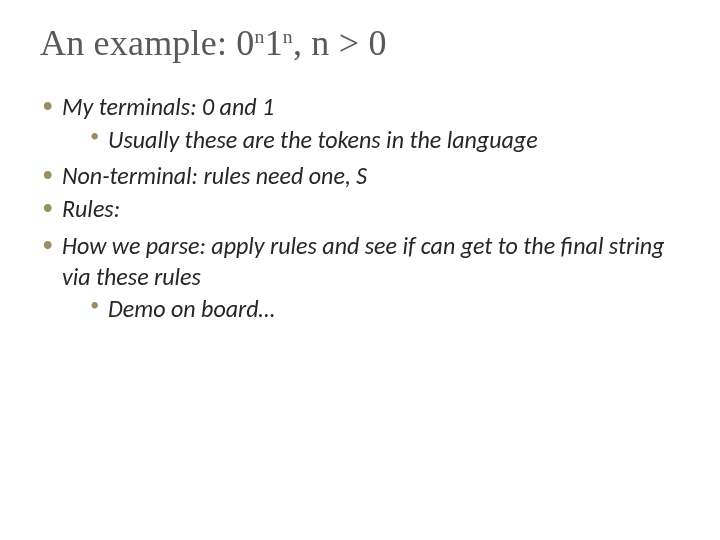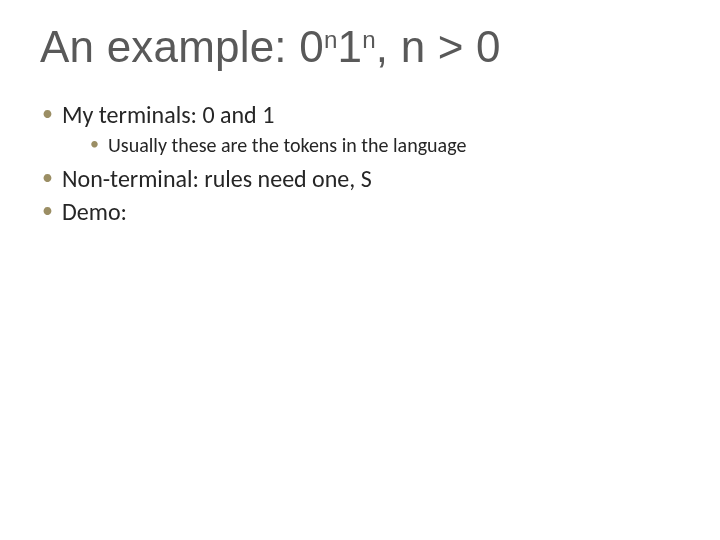--- a/index.html
+++ b/index.html
@@ -11,37 +11,38 @@
     font-family: Calibri, "Segoe UI", Arial, sans-serif;
     color: #262626;
   }
   .slide {
     box-sizing: border-box;
     width: 720px;
     height: 540px;
     padding: 16px 40px 20px 40px;
   }
   .title {
-    font-family: Liberation Sans, sans-serif;
-    font-size: 44px;
+    font-family: Liberation Serif, serif;
+    font-size: 36px;
     color: #595959;
     font-weight: 400;
     margin: 6px 0 28px 0;
     letter-spacing: 0.2px;
   }
   .title sup {
     font-size: 0.55em;
     vertical-align: super;
     position: relative;
     top: 0.05em;
   }
   ul.lvl1 {
     list-style: none;
     padding-left: 0;
     margin: 0;
+    font-style: italic;
   }
   ul.lvl1 > li {
     position: relative;
     padding-left: 22px;
     font-size: 24px;
     line-height: 1.28;
     margin-bottom: 2px;
     color: #262626;
   }
   ul.lvl1 > li::before {
@@ -54,21 +55,21 @@
     line-height: 1.28;
   }
   ul.lvl2 {
     list-style: none;
     padding-left: 28px;
     margin: 2px 0 6px 0;
   }
   ul.lvl2 > li {
     position: relative;
     padding-left: 18px;
-    font-size: 20px;
+    font-size: 24px;
     line-height: 1.28;
     color: #262626;
     margin-bottom: 2px;
   }
   ul.lvl2 > li::before {
     content: "•";
     position: absolute;
     left: 0;
     top: 0;
     color: #9b8e64;
@@ -94,21 +95,29 @@
           <span>Usually these are the tokens in the language</span>
         </li>
       </ul>
     </li>
 
     <li>
       <span>Non-terminal: rules need one, S</span>
     </li>
 
     <li>
-      <span>Demo:</span>
+      <span>Rules:</span>
       <ul class="lvl2">
       </ul>
     </li>
 
+    <li>
+      <span>How we parse: apply rules and see if can get to the final string via these rules</span>
+      <ul class="lvl2">
+        <li>
+          <span>Demo on board…</span>
+        </li>
+      </ul>
+    </li>
 
   </ul>
 
 </div>
 
 </body></html>

